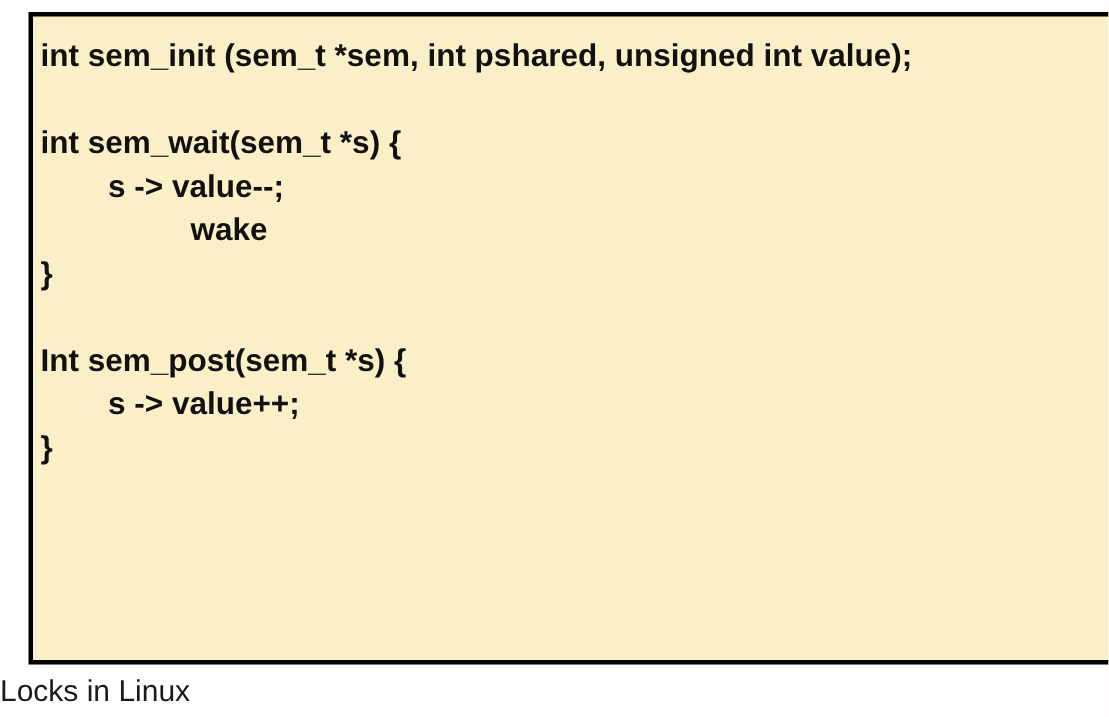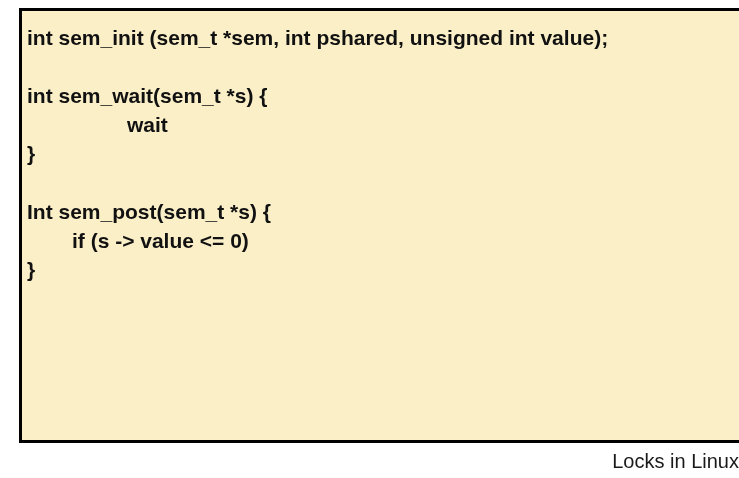--- a/index.html
+++ b/index.html
@@ -39,36 +39,37 @@
     letter-spacing: 0px;
   }
   .indent-0 { padding-left: 0; }
   .indent-1 { padding-left: 45px; }
   .indent-2 { padding-left: 100px; }
   .figure-caption {
     position: absolute;
     left: 0;
     right: 0;
     top: 449px;
-    text-align: right;
+    text-align: left;
     font-size: 20px;
     line-height: 24px;
     font-weight: normal;
     color: var(--caption-text);
   }
 </style>
 </head>
 <body>
 
 <div class="canvas">
   <div class="code-box">
     <div class="code-line indent-0">int sem_init (sem_t *sem, int pshared, unsigned int value);</div>
     <div class="code-line indent-0"></div>
     <div class="code-line indent-0">int sem_wait(sem_t *s) {</div>
-    <div class="code-line indent-2">wait</div>
+    <div class="code-line indent-1">s -&gt; value--;</div>
+    <div class="code-line indent-2">wake</div>
     <div class="code-line indent-0">}</div>
     <div class="code-line indent-0"></div>
     <div class="code-line indent-0">Int sem_post(sem_t *s) {</div>
-    <div class="code-line indent-1">if (s -&gt; value &lt;= 0)</div>
+    <div class="code-line indent-1">s -&gt; value++;</div>
     <div class="code-line indent-0">}</div>
   </div>
   <div class="figure-caption">Locks in Linux</div>
 </div>
 
 </body></html>

